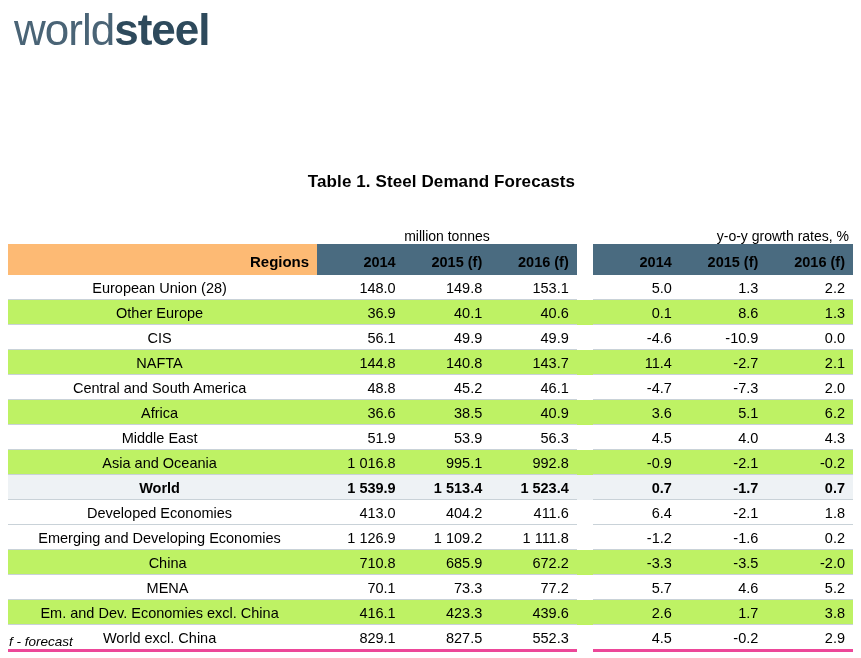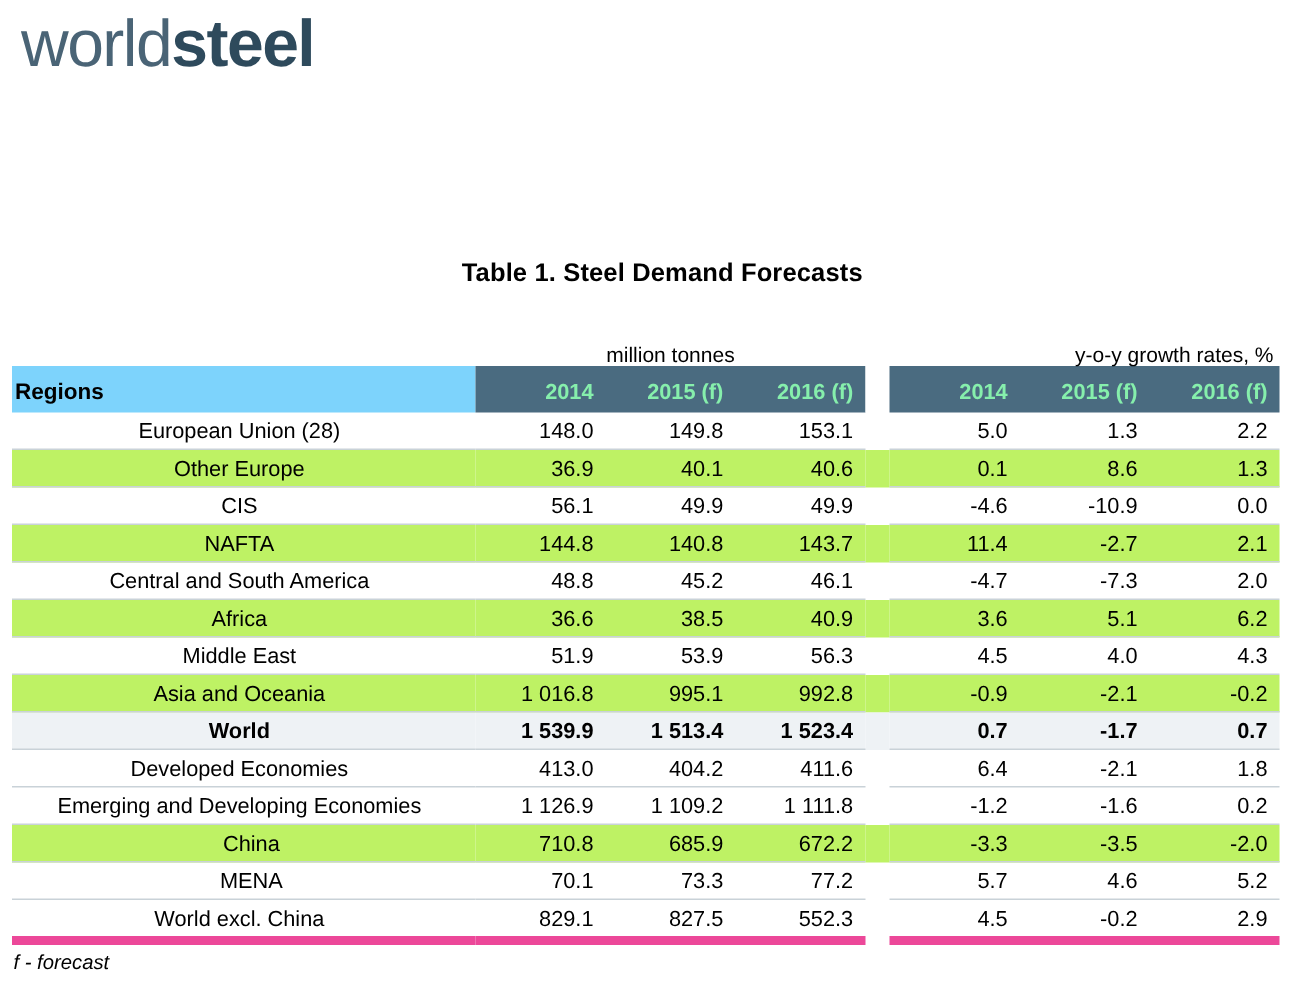--- a/index.html
+++ b/index.html
@@ -99,31 +99,31 @@
     text-align: right;
     padding-right: 4px;
   }
   .spacer-col {
     width: 16px;
   }
 
   
   tr.colhead th {
     background: #4a6b80;
-    color: #86efac;
+    color: #000000;
     font-weight: 700;
     font-size: 14.5px;
     text-align: right;
     padding: 4px 8px 5px 6px;
     height: 22px;
   }
   tr.colhead th.regions {
-    background: #7dd3fc;
+    background: #fdba74;
     color: #000000;
-    text-align: left;
+    text-align: right;
     padding-left: 2px;
     font-size: 15px;
   }
   tr.colhead th.gap {
     background: #ffffff;
   }
 
   
   tr.data td {
     border-bottom: 1px solid #c9d2d8;
@@ -144,21 +144,21 @@
     background: #bef264;
   }
   tr.data.bold td {
     font-weight: 700;
     background: #eef2f5;
   }
   tr.data td.indent {
     padding-left: 18px;
   }
   tr.lastrow td {
-    border-bottom: 6px solid #ec4899;
+    border-bottom: 3px solid #ec4899;
   }
 
   
   .footnote {
     position: absolute;
     left: 9px;
     top: 634px;
     font-size: 13.5px;
     font-style: italic;
     color: #000;
@@ -329,20 +329,30 @@
           <tr class="data">
             <td class="region indent">MENA</td>
             <td>70.1</td>
             <td>73.3</td>
             <td>77.2</td>
             <td class="gapcell"></td>
             <td>5.7</td>
             <td>4.6</td>
             <td>5.2</td>
           </tr>
+          <tr class="data alt">
+            <td class="region">Em. and Dev. Economies excl. China</td>
+            <td>416.1</td>
+            <td>423.3</td>
+            <td>439.6</td>
+            <td class="gapcell"></td>
+            <td>2.6</td>
+            <td>1.7</td>
+            <td>3.8</td>
+          </tr>
           <tr class="data lastrow">
             <td class="region">World excl. China</td>
             <td>829.1</td>
             <td>827.5</td>
             <td>552.3</td>
             <td class="gapcell"></td>
             <td>4.5</td>
             <td>-0.2</td>
             <td>2.9</td>
           </tr>

